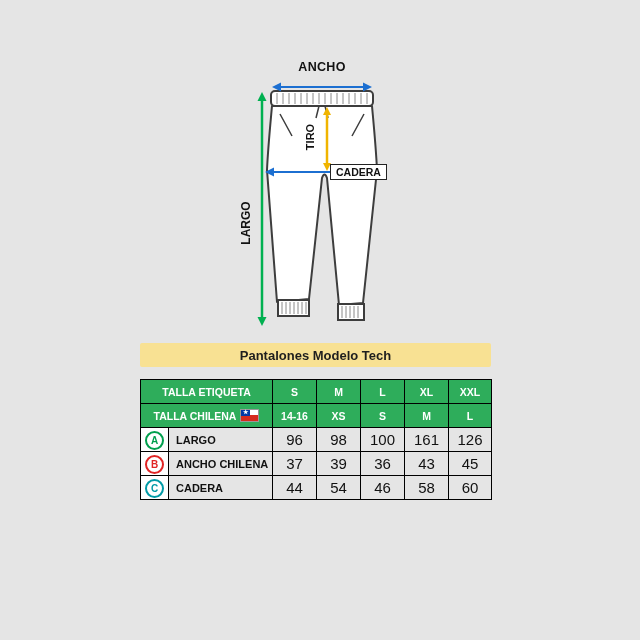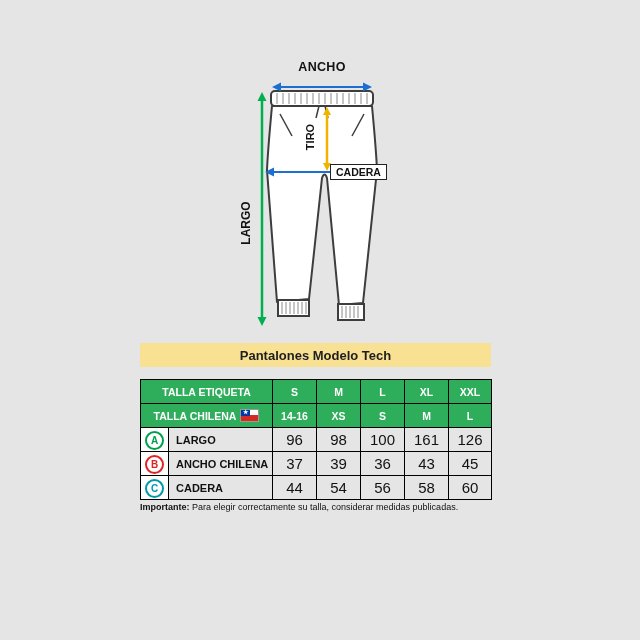--- a/index.html
+++ b/index.html
@@ -143,24 +143,23 @@
       <td class="val">43</td>
       <td class="val">45</td>
     </tr>
     <tr>
       <td class="cletter">
         <span class="circle" style="color:#009aa6;border-color:#009aa6">C</span>
       </td>
       <td class="mlabel">CADERA</td>
       <td class="val">44</td>
       <td class="val">54</td>
-      <td class="val">56</td>
+      <td class="val">46</td>
       <td class="val">58</td>
       <td class="val">60</td>
     </tr>
   </tbody>
     </table>
 
   <div class="notes">
-    <p><span class="bold">Importante:</span><span> Para elegir correctamente su talla, considerar medidas publicadas.</span></p>
   </div>
 
 </div>
 
 </body></html>

